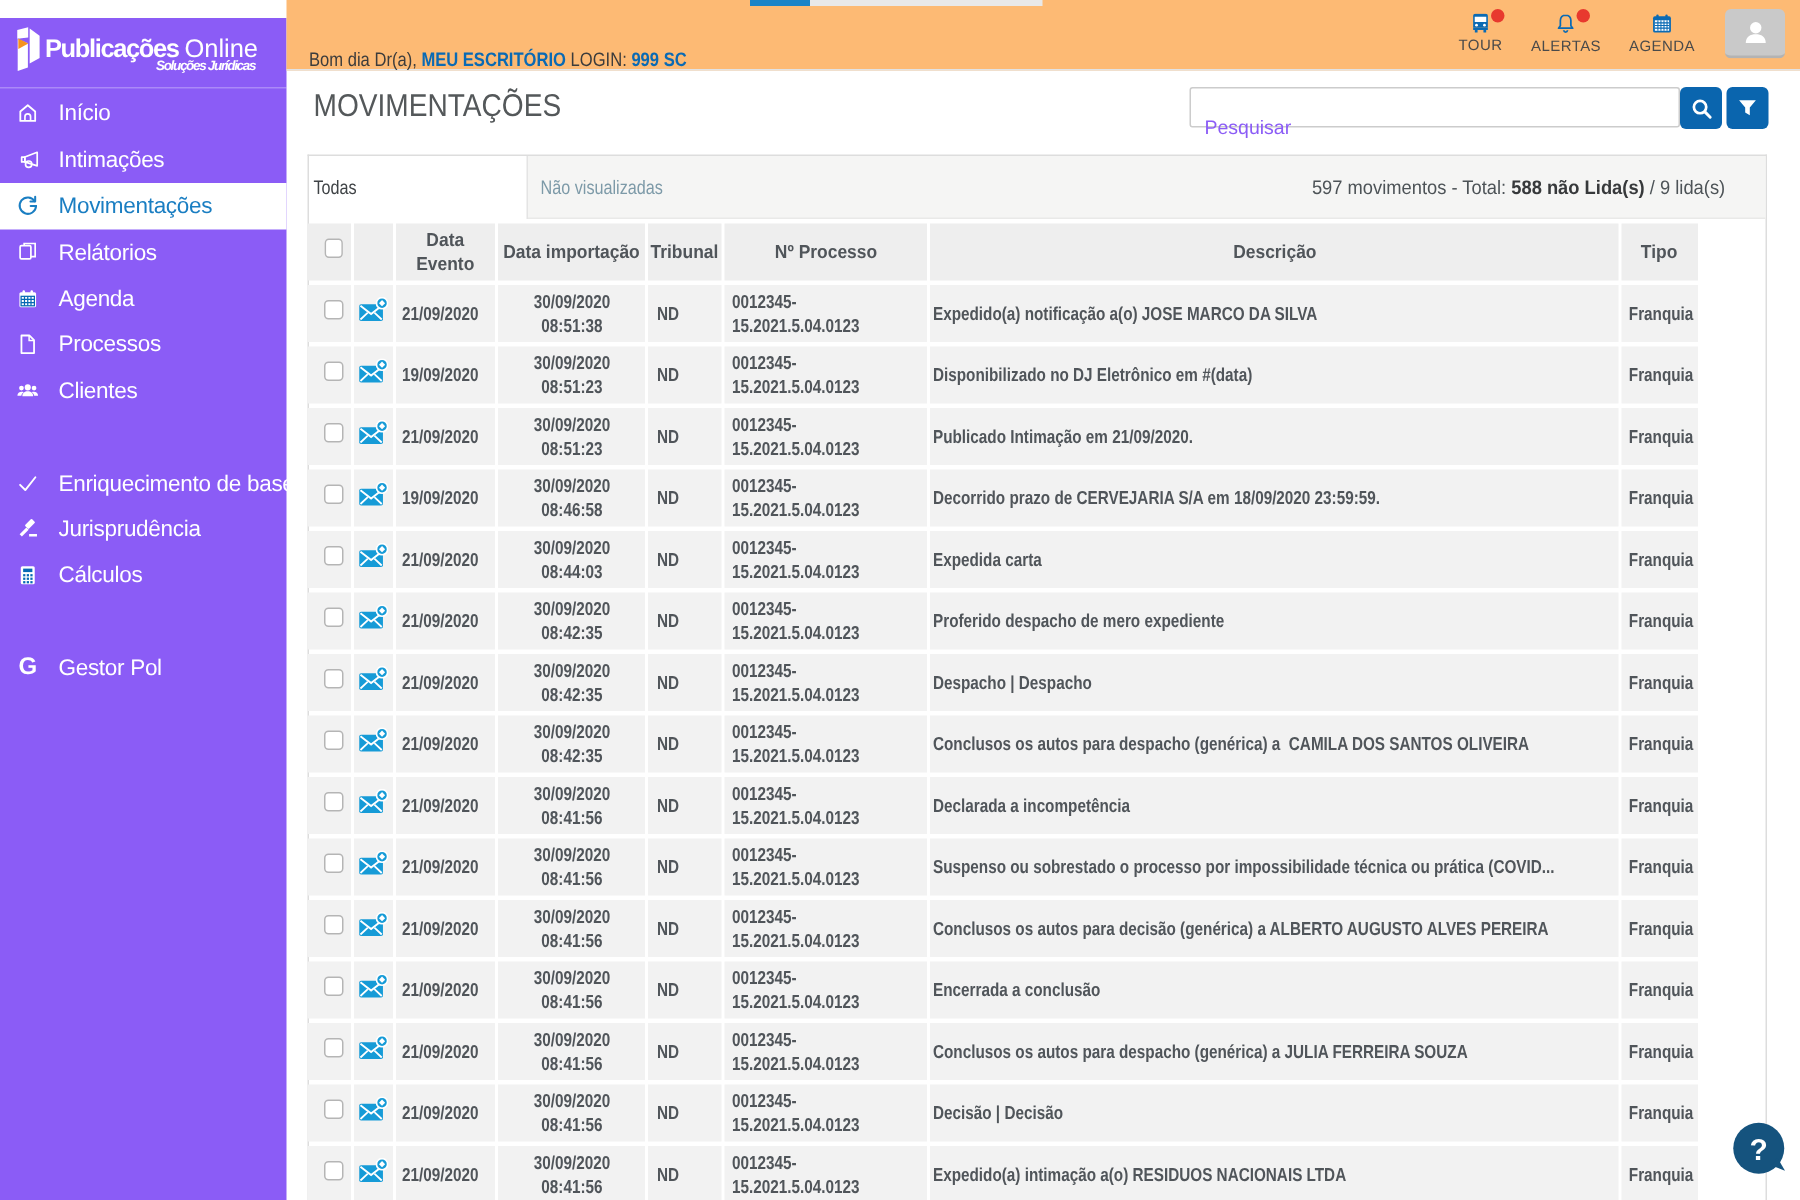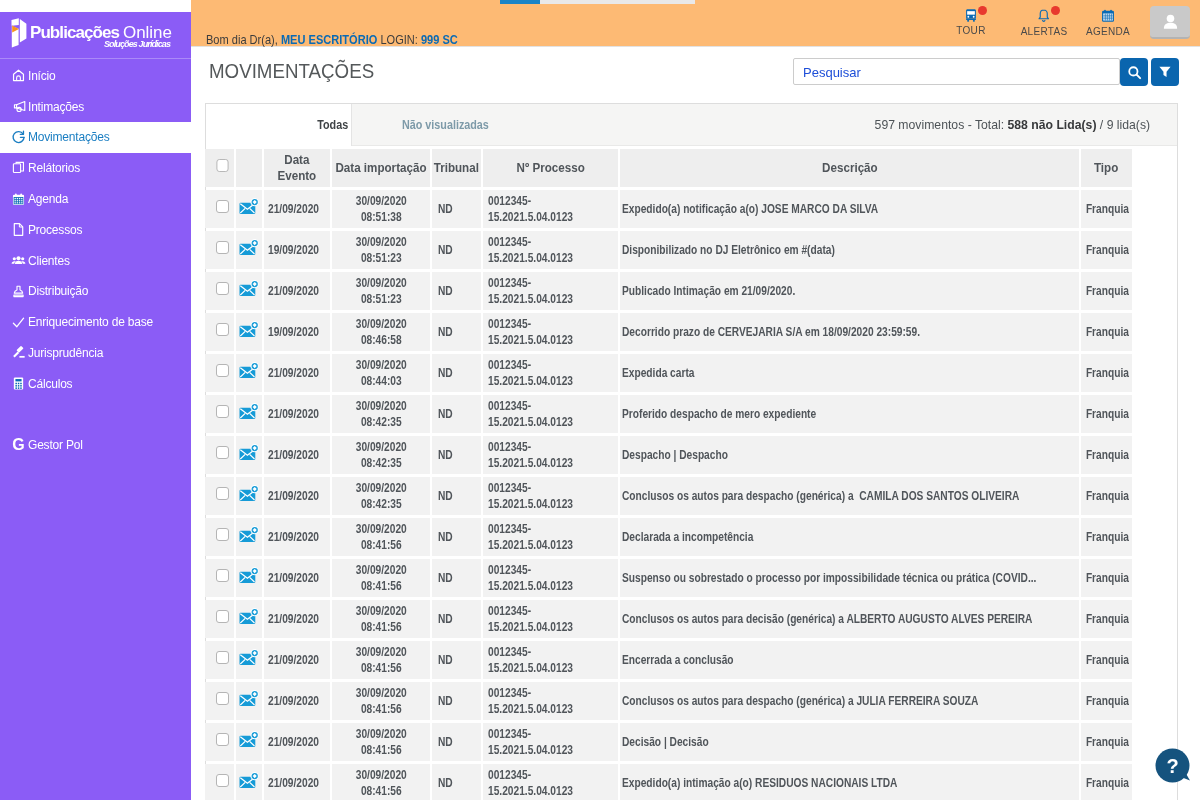--- a/index.html
+++ b/index.html
@@ -4,44 +4,44 @@
 <title>Movimentações</title>
 <style>
 * { margin:0; padding:0; box-sizing:border-box; }
 html,body { width:1200px; height:800px; overflow:hidden; background:#fff;
   font-family:"Liberation Sans",sans-serif; }
 
 #sidebar { position:absolute; left:0; top:12px; width:191px; height:800px; background:#8b5cf6; }
 #logo { position:absolute; left:0; top:0; width:191px; height:47px; border-bottom:1px solid rgba(255,255,255,.28); }
 .mi { position:absolute; left:0; width:191px; height:30.8px; display:flex; align-items:center; }
 .mic { width:15px; margin-left:11px; display:flex; align-items:center; justify-content:center; flex:none; }
-.mil { margin-left:2px; color:#fff; font-size:12px; letter-spacing:-0.2px; white-space:nowrap; }
+.mil { margin-left:13px; color:#fff; font-size:15px; letter-spacing:-0.2px; white-space:nowrap; }
 .mi.active { background:#fff; }
 .mi.active .mil { color:#1a7ec2; }
 
 #header { position:absolute; left:191px; top:0; width:1009px; height:47px; background:#fdba74; border-bottom:1px solid #e2e2e2; }
 #greet { position:absolute; left:15px; top:32px; font-size:13px; color:#3c3c3c; white-space:nowrap; transform:scaleX(0.85); transform-origin:0 0; }
 #greet b { color:#0a6ab4; }
 .hico { position:absolute; top:4px; width:70px; text-align:center; }
 .hico > svg { display:block; margin:5px auto 0; }
 .hico .lbl { display:block; margin-top:3px; font-size:10px; color:#4a4a4a; letter-spacing:.3px; }
 .reddot { position:absolute; width:9px; height:9px; border-radius:50%; background:#e8392e; }
 #avatar { position:absolute; left:959px; top:6px; width:40px; height:33px; background:#c9c9c9; border-radius:4px; border-bottom:2px solid #b3b3b3; display:flex; align-items:center; justify-content:center; }
 
 #pbar-b { position:absolute; left:500px; top:0; width:40px; height:4px; background:#1b84c6; z-index:5; }
 #pbar-g { position:absolute; left:540px; top:0; width:155px; height:4px; background:#e9e9e9; z-index:5; }
 
 #title { position:absolute; left:209px; top:59px; font-size:21px; color:#54585a; white-space:nowrap; transform:scaleX(0.892); transform-origin:0 0; }
 #search { position:absolute; left:793px; top:58px; width:327px; height:27px; border:1px solid #ccc; border-radius:2px; background:#fff; }
-#search span { display:block; margin:6px 0 0 9px; font-size:13px; color:#1d4ed8; }
+#search span { display:block; margin:18px 0 0 9px; font-size:13px; color:#8b5cf6; }
 .sqbtn { position:absolute; top:58px; width:28px; height:28px; background:#0a65ae; border-radius:4px; display:flex; align-items:center; justify-content:center; }
 
 #card { position:absolute; left:205px; top:103px; width:973px; height:720px; background:#fff; border:1px solid #ddd; border-bottom:none; }
 #tabs { position:absolute; left:0; top:0; width:971px; height:42px; background:#f5f5f4; border-bottom:1px solid #e9e9e8; }
-.tab { position:absolute; top:0; height:42px; line-height:42px; text-align:right; font-size:13px; color:#7d9aa8;font-weight:bold; }
+.tab { position:absolute; top:0; height:42px; line-height:42px; text-align:left; font-size:13px; color:#7d9aa8; }
 .tab span { display:inline-block; transform:scaleX(0.83); }
 .tab.on { background:#fff; color:#3f4346; border-right:1px solid #e4e4e4; }
 #count { position:absolute; right:27px; top:0; line-height:42px; font-size:13px; color:#4d5357; white-space:nowrap; transform:scaleX(0.94); transform-origin:100% 0; }
 #count b { color:#37393b; }
 
 #tbl { position:absolute; left:-3px; top:42px; border-collapse:separate; border-spacing:2px 3px; table-layout:fixed; width:928px; }
 #tbl th { background:#eeeeee; height:38px; font-size:12.5px; color:#50555a; font-weight:bold; text-align:center; padding:0; line-height:1.3; }
 #tbl td { background:#f2f2f2; height:38px; font-size:12.5px; color:#50555a; font-weight:bold; text-align:center; padding:0; line-height:1.32; }
 #tbl th span { display:inline-block; transform:scaleX(0.93); white-space:nowrap; }
 .q { display:inline-block; transform:scaleX(0.815); white-space:nowrap; text-align:center; }
@@ -135,29 +135,20 @@
         <svg width="15" height="15" viewBox="0 0 20 20" fill="none">
           <circle cx="10" cy="7" r="2.7" fill="#ffffff"></circle>
           <path d="M5.2 14.8 C5.2 11.9 7.3 10.4 10 10.4 C12.7 10.4 14.8 11.9 14.8 14.8 Z" fill="#ffffff"></path>
           <circle cx="4.4" cy="7.6" r="2.1" fill="#ffffff"></circle>
           <path d="M0.8 14.4 C0.8 12 2.5 10.9 4.6 10.9 C5.3 10.9 6 11 6.5 11.3 C5 12.1 4.4 13.4 4.3 14.4 Z" fill="#ffffff"></path>
           <circle cx="15.6" cy="7.6" r="2.1" fill="#ffffff"></circle>
           <path d="M19.2 14.4 C19.2 12 17.5 10.9 15.4 10.9 C14.7 10.9 14 11 13.5 11.3 C15 12.1 15.6 13.4 15.7 14.4 Z" fill="#ffffff"></path>
         </svg>
       </span>
       <span class="mil">Clientes</span>
-    </div>
-<div class="mi" style="top:264.0px">
-      <span class="mic">
-        <svg width="15" height="15" viewBox="0 0 20 20" fill="none">
-          <path d="M8 3 H12 V8 C14.2 8.6 15.4 10 15.6 12.2 H4.4 C4.6 10 5.8 8.6 8 8 Z" stroke="#ffffff" stroke-width="1.5" stroke-linejoin="round"></path>
-          <path d="M3.8 14.8 H16.2 V16.8 H3.8 Z" stroke="#ffffff" stroke-width="1.4" stroke-linejoin="round"></path>
-        </svg>
-      </span>
-      <span class="mil">Distribuição</span>
     </div>
 <div class="mi" style="top:325.5px">
       <span class="mic">
         <svg width="15" height="15" viewBox="0 0 20 20" fill="none">
           <rect x="9.6" y="1.4" width="4.8" height="8.6" rx="0.9" transform="rotate(45 12 5.7)" fill="#ffffff"></rect>
           <path d="M8.8 8.8 L2.8 14.8 L4.8 16.8 L10.8 10.8 Z" fill="#ffffff"></path>
           <path d="M11.2 14.6 H18.2 V16.9 H11.2 Z" fill="#ffffff"></path>
         </svg>
       </span>
       <span class="mil">Jurisprudência</span>
@@ -195,21 +186,21 @@
         <span style="font:bold 16px 'Liberation Sans',sans-serif;color:#ffffff;line-height:1;">G</span>
       </span>
       <span class="mil">Gestor Pol</span>
     </div>
 
 </div>
 
 <div id="header">
   <div id="greet">Bom dia Dr(a), <b>MEU ESCRITÓRIO</b> LOGIN: <b>999 SC</b></div>
 
-  <div class="hico" style="left:745px;">
+  <div class="hico" style="left:761px;">
     <svg width="14" height="13" viewBox="0 0 20 18">
         <path d="M3 2 C3 .9 3.9 0 5 0 H15 C16.1 0 17 .9 17 2 V13 H3 Z" fill="#0a6ab4"></path>
         <rect x="4.5" y="2.8" width="11" height="5" fill="#fff"></rect>
         <rect x="3" y="13" width="14" height="2.4" fill="#0a6ab4"></rect>
         <circle cx="6.2" cy="10.8" r="1.3" fill="#fff"></circle>
         <circle cx="13.8" cy="10.8" r="1.3" fill="#fff"></circle>
         <rect x="4.6" y="15.4" width="2.6" height="2.4" fill="#0a6ab4"></rect>
         <rect x="12.8" y="15.4" width="2.6" height="2.4" fill="#0a6ab4"></rect>
       </svg>
     <span class="reddot" style="right:19px; top:1.5px;"></span>

